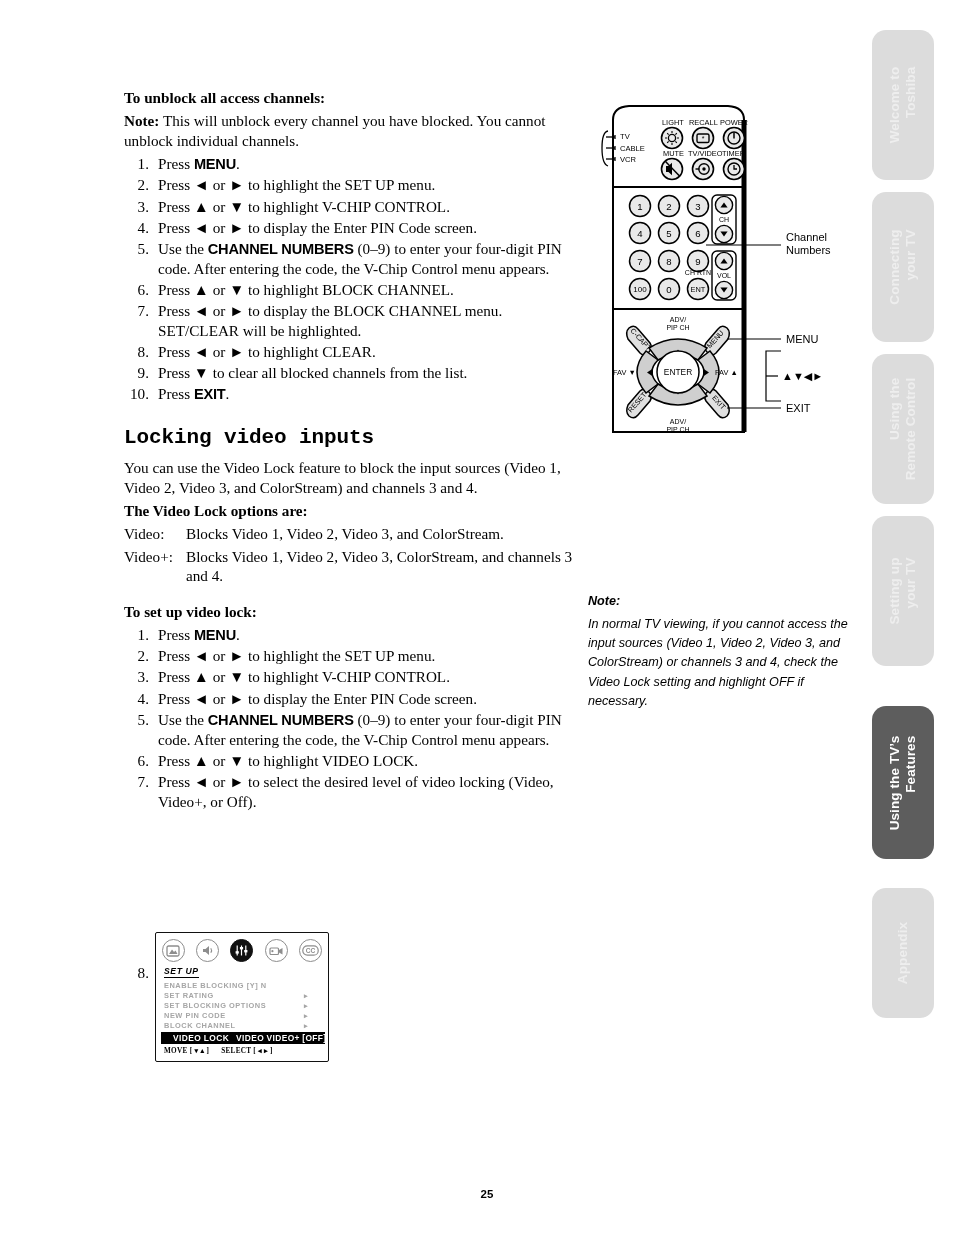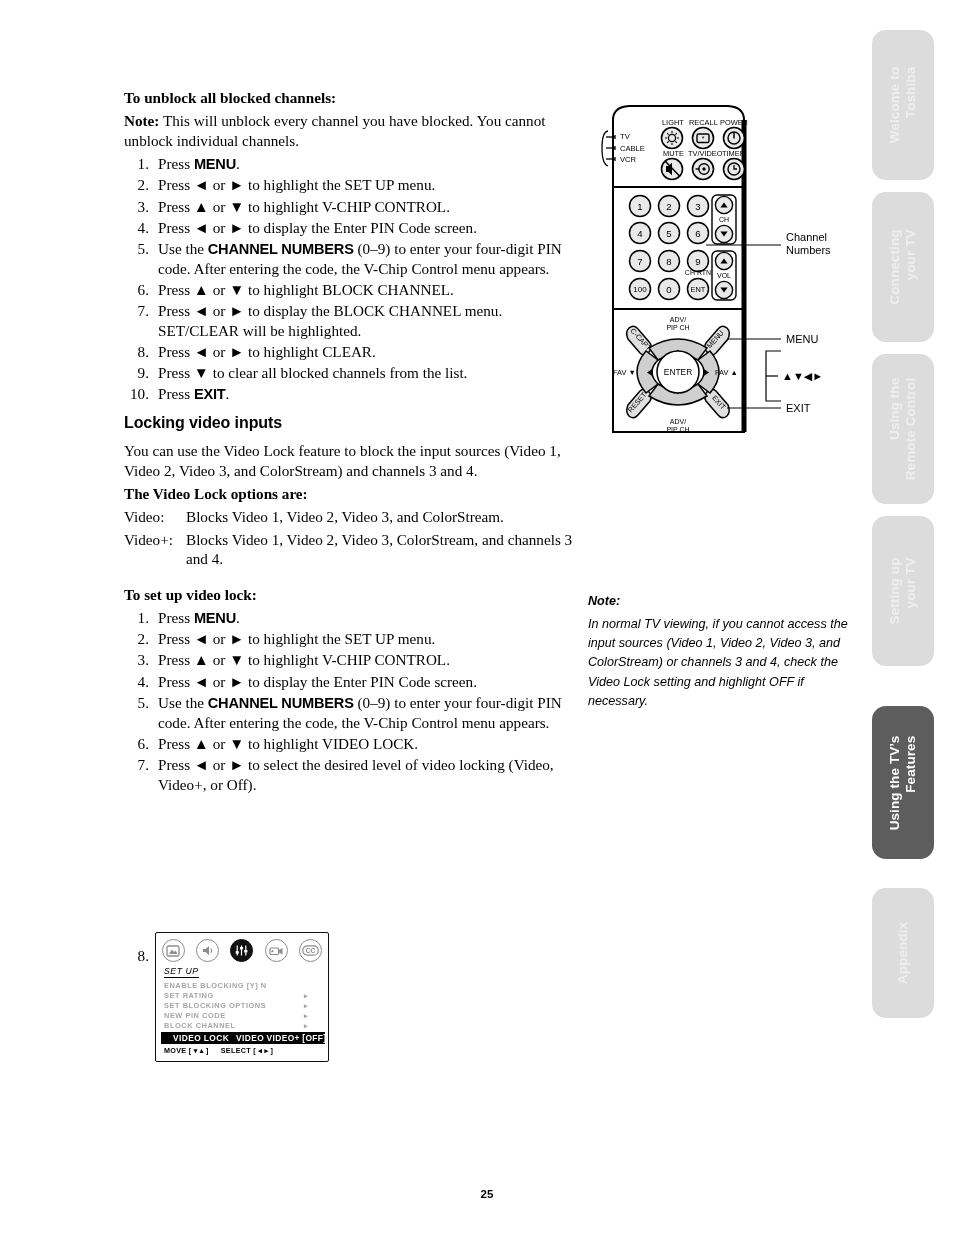--- a/index.html
+++ b/index.html
@@ -54,24 +54,24 @@
     margin: 0 0 3px 0;
     line-height: 1.32;
   }
   .para {
     font-size: 15.2px;
     line-height: 1.285;
     margin: 0 0 4px 0;
   }
   .para b { font-weight: bold; }
   h2.section-title {
-    font-family: Liberation Sans, sans-serif;
+    font-family: Liberation Mono, monospace;
     font-weight: bold;
-    font-size: 16px;
-    margin: 10px 0 9px 0;
+    font-size: 21px;
+    margin: 22px 0 9px 0;
     letter-spacing: -0.1px;
   }
   ol.steps {
     list-style: none;
     margin: 2px 0 0 0;
     padding: 0;
   }
   ol.steps li {
     position: relative;
     font-size: 15.2px;
@@ -134,21 +134,21 @@
     width: 23px; height: 23px; border-radius: 50%;
     border: 1.6px solid #8d8d8d;
     position: relative;
     display:flex; align-items:center; justify-content:center;
     color: #8d8d8d;
   }
   .osd-ic.sel { border-color:#111; background:#111; color:#fff; }
   .osd-ic svg { display:block; }
   #osd-title {
     position:absolute; left:8px; top:33px;
-    font-size: 8.6px; font-weight: normal; font-style: italic;
+    font-size: 8.6px; font-weight: bold; font-style: italic;
     letter-spacing:.6px;
     border-bottom: 1.3px solid #000;
     padding-bottom: .5px;
   }
   #osd-rows { position:absolute; left:8px; top:48px; right:6px; }
   .osd-row {
     font-size: 7.4px; font-weight: bold; letter-spacing: .55px;
     color: #a6a6a6;
     height: 10px; line-height: 10px;
     position: relative;
@@ -160,21 +160,21 @@
     margin-left:-3px; margin-right:-3px;
     padding-left:12px;
     height: 12px; line-height: 12px;
     font-size: 8.4px;
     margin-top: 1px;
     letter-spacing:.4px;
   }
   .osd-row.hl .sp { letter-spacing:0; }
   #osd-foot {
     position:absolute; left:8px; bottom:6px;
-    font-size: 7.2px; font-weight: bold; letter-spacing:.3px;
+    font-size: 7.2px; font-weight: bold; letter-spacing:.3px;font-family:Liberation Serif, serif;
   }
   #osd-foot span.gap { display:inline-block; width:12px; }
 
   
   #remote-fig { position:absolute; left:596px; top:96px; width:300px; height:350px; }
   #remote-fig svg { display:block; }
 
   
   #page-num {
     position:absolute; left:16px; right:0; top:1188px;
@@ -204,21 +204,21 @@
   <div class="tab active" style="top:706px;height:153px;">
     <div class="tab-inner"><span>Using the TV’s</span><span class="l2">Features</span></div>
   </div>
   <div class="tab" style="top:888px;height:130px;">
     <div class="tab-inner"><span>Appendix</span><span class="l2"></span></div>
   </div>
 </div>
 
 <div id="content">
 
-  <p class="h-bold">To unblock all blocked channels:</p>
+  <p class="h-bold">To unblock all access channels:</p>
 
   <p class="para"><b>Note:</b><span> This will unblock every channel you have blocked. You cannot unblock individual channels.</span></p>
 
   <ol class="steps">
     <li><span class="num">1.</span><span>Press </span><span class="kb">MENU</span><span>.</span></li>
     <li><span class="num">2.</span><span>Press ◄ or ► to highlight the SET UP menu.</span><span class="kb"></span><span></span></li>
     <li><span class="num">3.</span><span>Press ▲ or ▼ to highlight V-CHIP CONTROL.</span><span class="kb"></span><span></span></li>
     <li><span class="num">4.</span><span>Press ◄ or ► to display the Enter PIN Code screen.</span><span class="kb"></span><span></span></li>
     <li><span class="num">5.</span><span>Use the </span><span class="kb">CHANNEL NUMBERS</span><span> (0–9) to enter your four-digit PIN code. After entering the code, the V-Chip Control menu appears.</span></li>
     <li><span class="num">6.</span><span>Press ▲ or ▼ to highlight BLOCK CHANNEL.</span><span class="kb"></span><span></span></li>

